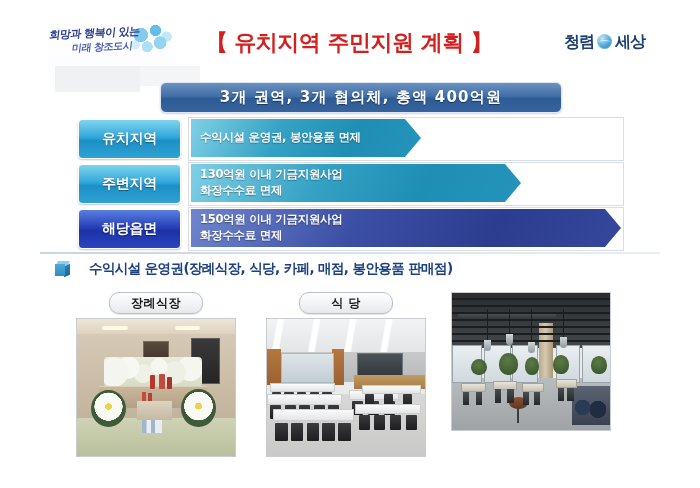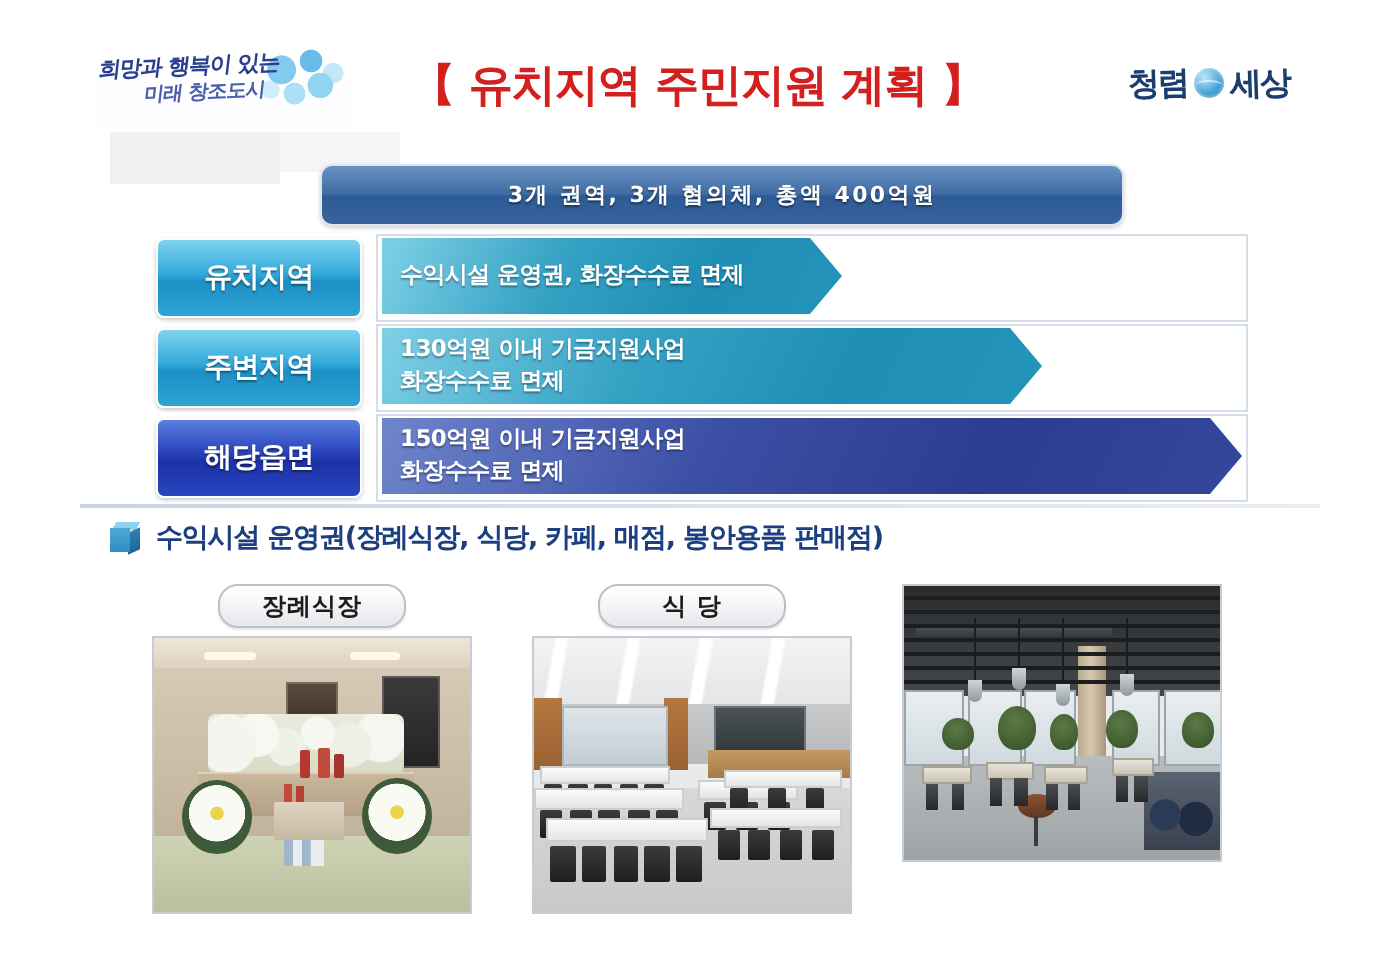--- a/index.html
+++ b/index.html
@@ -85,21 +85,21 @@
     position:absolute;left:160px;top:82px;width:400px;height:29px;
     border-radius:6px;
     background:linear-gradient(180deg,#5b86b8 0%,#3f6ca3 45%,#2e5display 46%,#33619b 100%);
     background:linear-gradient(180deg,#6a92c2 0%,#3f6ca3 48%,#2d5b96 52%,#37649e 100%);
     border:1px solid #dfe6ef;
     box-shadow:0 1px 2px rgba(0,0,0,.18);
     display:flex;align-items:center;justify-content:center;
   }
   .banner span{
     font-family:"DejaVu Sans",sans-serif;
-    color:#ffffff;font-size:11px;font-weight:bold;letter-spacing:1.2px;
+    color:#ffffff;font-size:15px;font-weight:bold;letter-spacing:1.2px;
     text-shadow:0 1px 1px rgba(0,0,0,.45);white-space:nowrap;text-align:center;
   }
 
   
   .rows{position:absolute;left:78px;top:117px;width:546px;height:138px;}
   .row{position:relative;height:44px;margin-bottom:1px;}
   .row-frame{
     position:absolute;left:110px;top:0;right:0;height:42px;
     background:#ffffff;border:1px solid #d6dde6;
   }
@@ -141,21 +141,21 @@
     background:linear-gradient(115deg,#6f85cc 0%,#3b4fa5 38%,#2c3d8f 70%,#35479c 100%);
   }
 
   
   .sec-divider{
     position:absolute;left:40px;top:252px;width:620px;height:2px;
     background:linear-gradient(90deg,#c9d4e2 0%,#e9eef4 100%);
   }
   .sec-head{
     position:absolute;left:55px;top:258px;height:22px;
-    display:flex;align-items:center;gap:7px;
+    display:flex;align-items:center;gap:18px;
   }
   .cube{
     width:16px;height:16px;position:relative;flex:0 0 auto;
   }
   .cube .top{
     position:absolute;left:2px;top:0;width:12px;height:4px;
     background:#8fd0ec;transform:skewX(-30deg);
   }
   .cube .front{
     position:absolute;left:0;top:3px;width:10px;height:12px;
@@ -326,21 +326,21 @@
     <span>3개 권역, 3개 협의체, 총액 400억원</span>
   </div>
 
   <div class="rows">
 
     <div class="row">
       <div class="row-frame"></div>
       <div class="arrow teal" id="arrow-0" style="width: 230px;">
         <div class="shape"></div>
         <div class="atxt">
-          <div>수익시설 운영권, 화장수수료 면제</div>
+          <div>수익시설 운영권, 봉안용품 면제</div>
         </div>
       </div>
       <div class="label cyan">
         <span>유치지역</span>
       </div>
     </div>
 
     <div class="row">
       <div class="row-frame"></div>
       <div class="arrow teal" id="arrow-1" style="width: 330px;">

